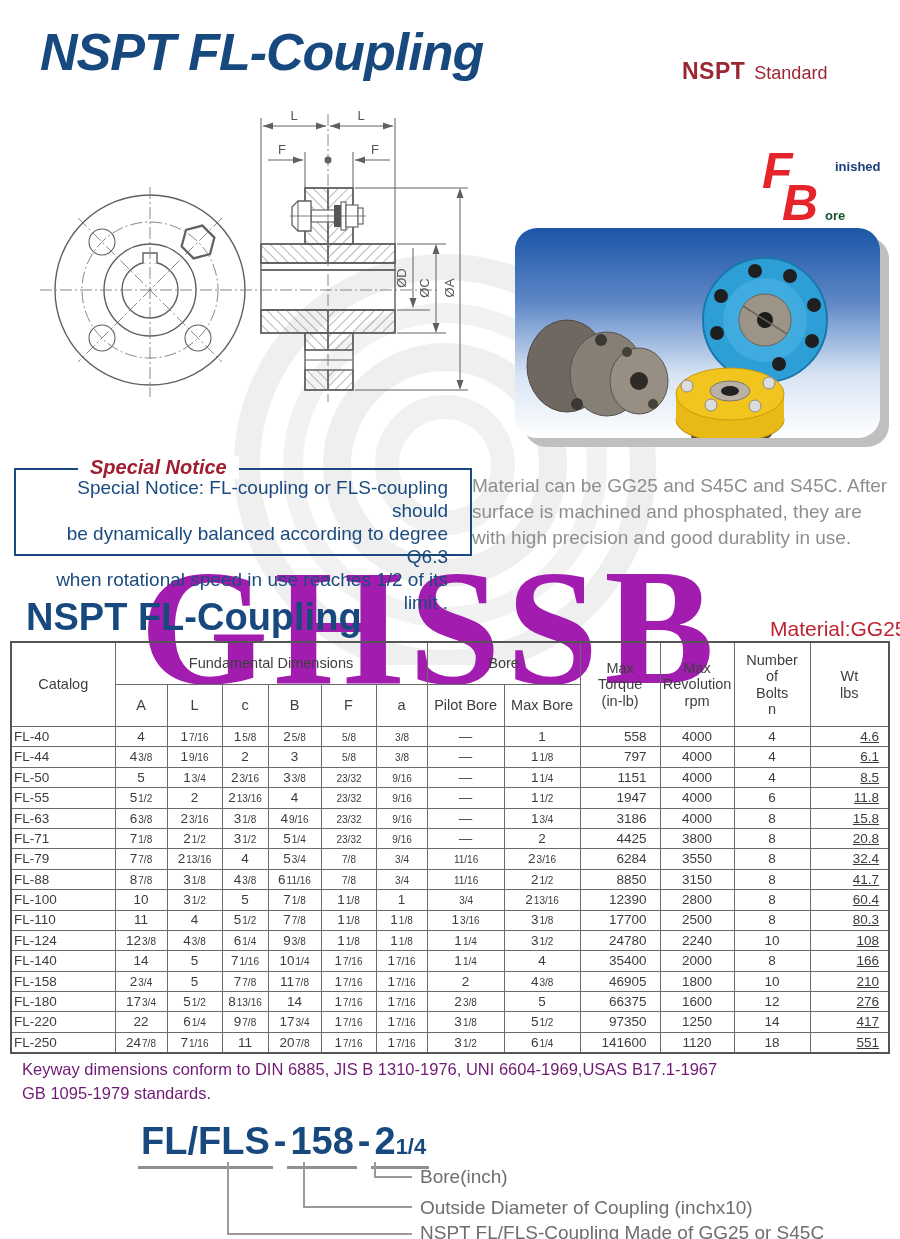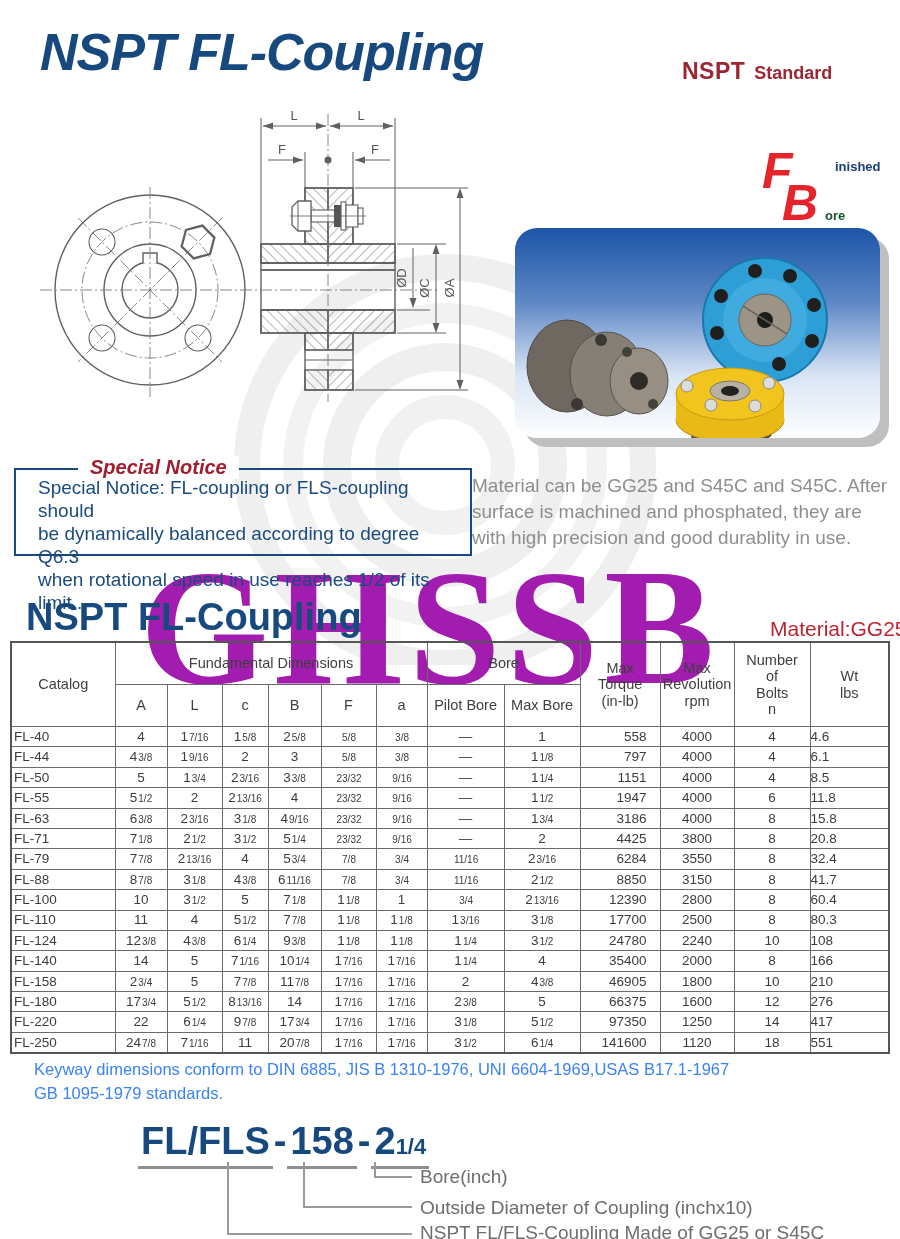--- a/index.html
+++ b/index.html
@@ -7,33 +7,33 @@
        font-family:"Liberation Sans",sans-serif;}
   .layer{position:absolute;z-index:1;}
   .wm{position:absolute;z-index:0;}
   .wm-text{left:140px;top:545px;font-family:Liberation Serif, serif;font-weight:bold;
            font-size:165px;line-height:1;color:#a21caf;letter-spacing:6px;}
   
   .title{left:40px;top:22px;font-size:52px;font-weight:800;font-style:italic;
          color:#17497E;letter-spacing:-1px;white-space:nowrap;}
   .brand{left:682px;top:58px;color:#9C2733;white-space:nowrap;display:flex;align-items:baseline;gap:9px;}
   .brand-nspt{font-size:23px;font-weight:800;letter-spacing:0.5px;}
-  .brand-std{font-size:18px;font-weight:700;}
+  .brand-std{font-size:18px;font-weight:400;}
   
   .fb{left:762px;top:146px;width:125px;height:90px;}
   .fb span{position:absolute;}
   .fb-f{left:0;top:-4px;font-size:50px;font-weight:900;font-style:italic;color:#E5252B;}
   .fb-b{left:20px;top:28px;font-size:50px;font-weight:900;font-style:italic;color:#E5252B;}
   .fb-finished{left:45px;top:13px;font-size:13px;font-weight:700;color:#1A3F7A;margin-left:28px;}
   .fb-ore{left:63px;top:62px;font-size:13px;font-weight:700;color:#14532d;}
   
   .photo{left:515px;top:228px;width:365px;height:210px;border-radius:22px;
          box-shadow:9px 9px 0 #bfbfbf;overflow:hidden;}
   
-  .notice{left:14px;top:468px;width:454px;height:84px;border:2px solid #17497E;}
+  .notice{left:14px;top:468px;width:454px;height:84px;border:2px solid #17497E;text-align:right;}
   .notice-title{position:absolute;left:62px;top:-14px;background:#ffffff;padding:0 12px;
         color:#A01E30;font-size:20px;font-weight:700;font-style:italic;white-space:nowrap;}
   .notice-body{padding:7px 22px;color:#1B4B7E;font-size:19px;line-height:1.21;white-space:pre-line;}
   .material{left:472px;top:473px;width:425px;color:#8E8E8E;font-size:19px;
             line-height:1.38;white-space:pre-line;}
   
   .sec-title{left:26px;top:596px;font-size:38px;font-weight:800;color:#17497E;white-space:nowrap;}
   .sec-material{left:770px;top:617px;font-size:21px;color:#BE2430;white-space:nowrap;}
   
   .tblwrap{left:10px;top:641px;}
@@ -43,23 +43,23 @@
   th{font-weight:400;color:#3f3f3f;font-size:14.5px;line-height:1.12;text-align:center;}
   th.pre{white-space:pre-line;}
   thead tr th{height:39px;}
   td{height:19.4px;padding:0;color:#3c3c3c;font-size:13.5px;line-height:1;text-align:center;}
   td .frac{font-size:10px;margin-left:1px;}
   .w0{width:104px}.w1{width:52px}.w2{width:55px}.w3{width:46px}.w4{width:53px}
   .w5{width:55px}.w6{width:51px}.w7{width:77px}.w8{width:76px}.w9{width:80px}
   .w10{width:74px}.w11{width:76px}.w12{width:79px}
   td.col0{text-align:left;padding-left:2px;}
   td.col9{text-align:right;padding-right:13px;}
-  td.col12{text-align:left;padding-right:9px;}
-  
-  .keyway{left:22px;top:1058px;color:#3b82f6;font-size:16.5px;line-height:1.45;white-space:pre-line;margin-left:12px;}
+  td.col12{text-align:right;padding-right:9px;text-decoration:underline;}
+  
+  .keyway{left:22px;top:1058px;color:#701a75;font-size:16.5px;line-height:1.45;white-space:pre-line;}
   
   .code{left:138px;top:1120px;font-size:38px;font-weight:800;color:#17497E;white-space:nowrap;}
   .code .u{display:inline-block;border-bottom:3px solid #8F8F8F;padding:0 3px 3px;}
   .code .sep{display:inline-block;margin:0 1px;}
   .code .cfrac{font-size:22px;}
   .code-label{left:420px;font-size:19px;color:#6E6E6E;white-space:nowrap;}
   .cl0{top:1166px}.cl1{top:1197px}.cl2{top:1222px}
 </style>
 </head>
 <body>

